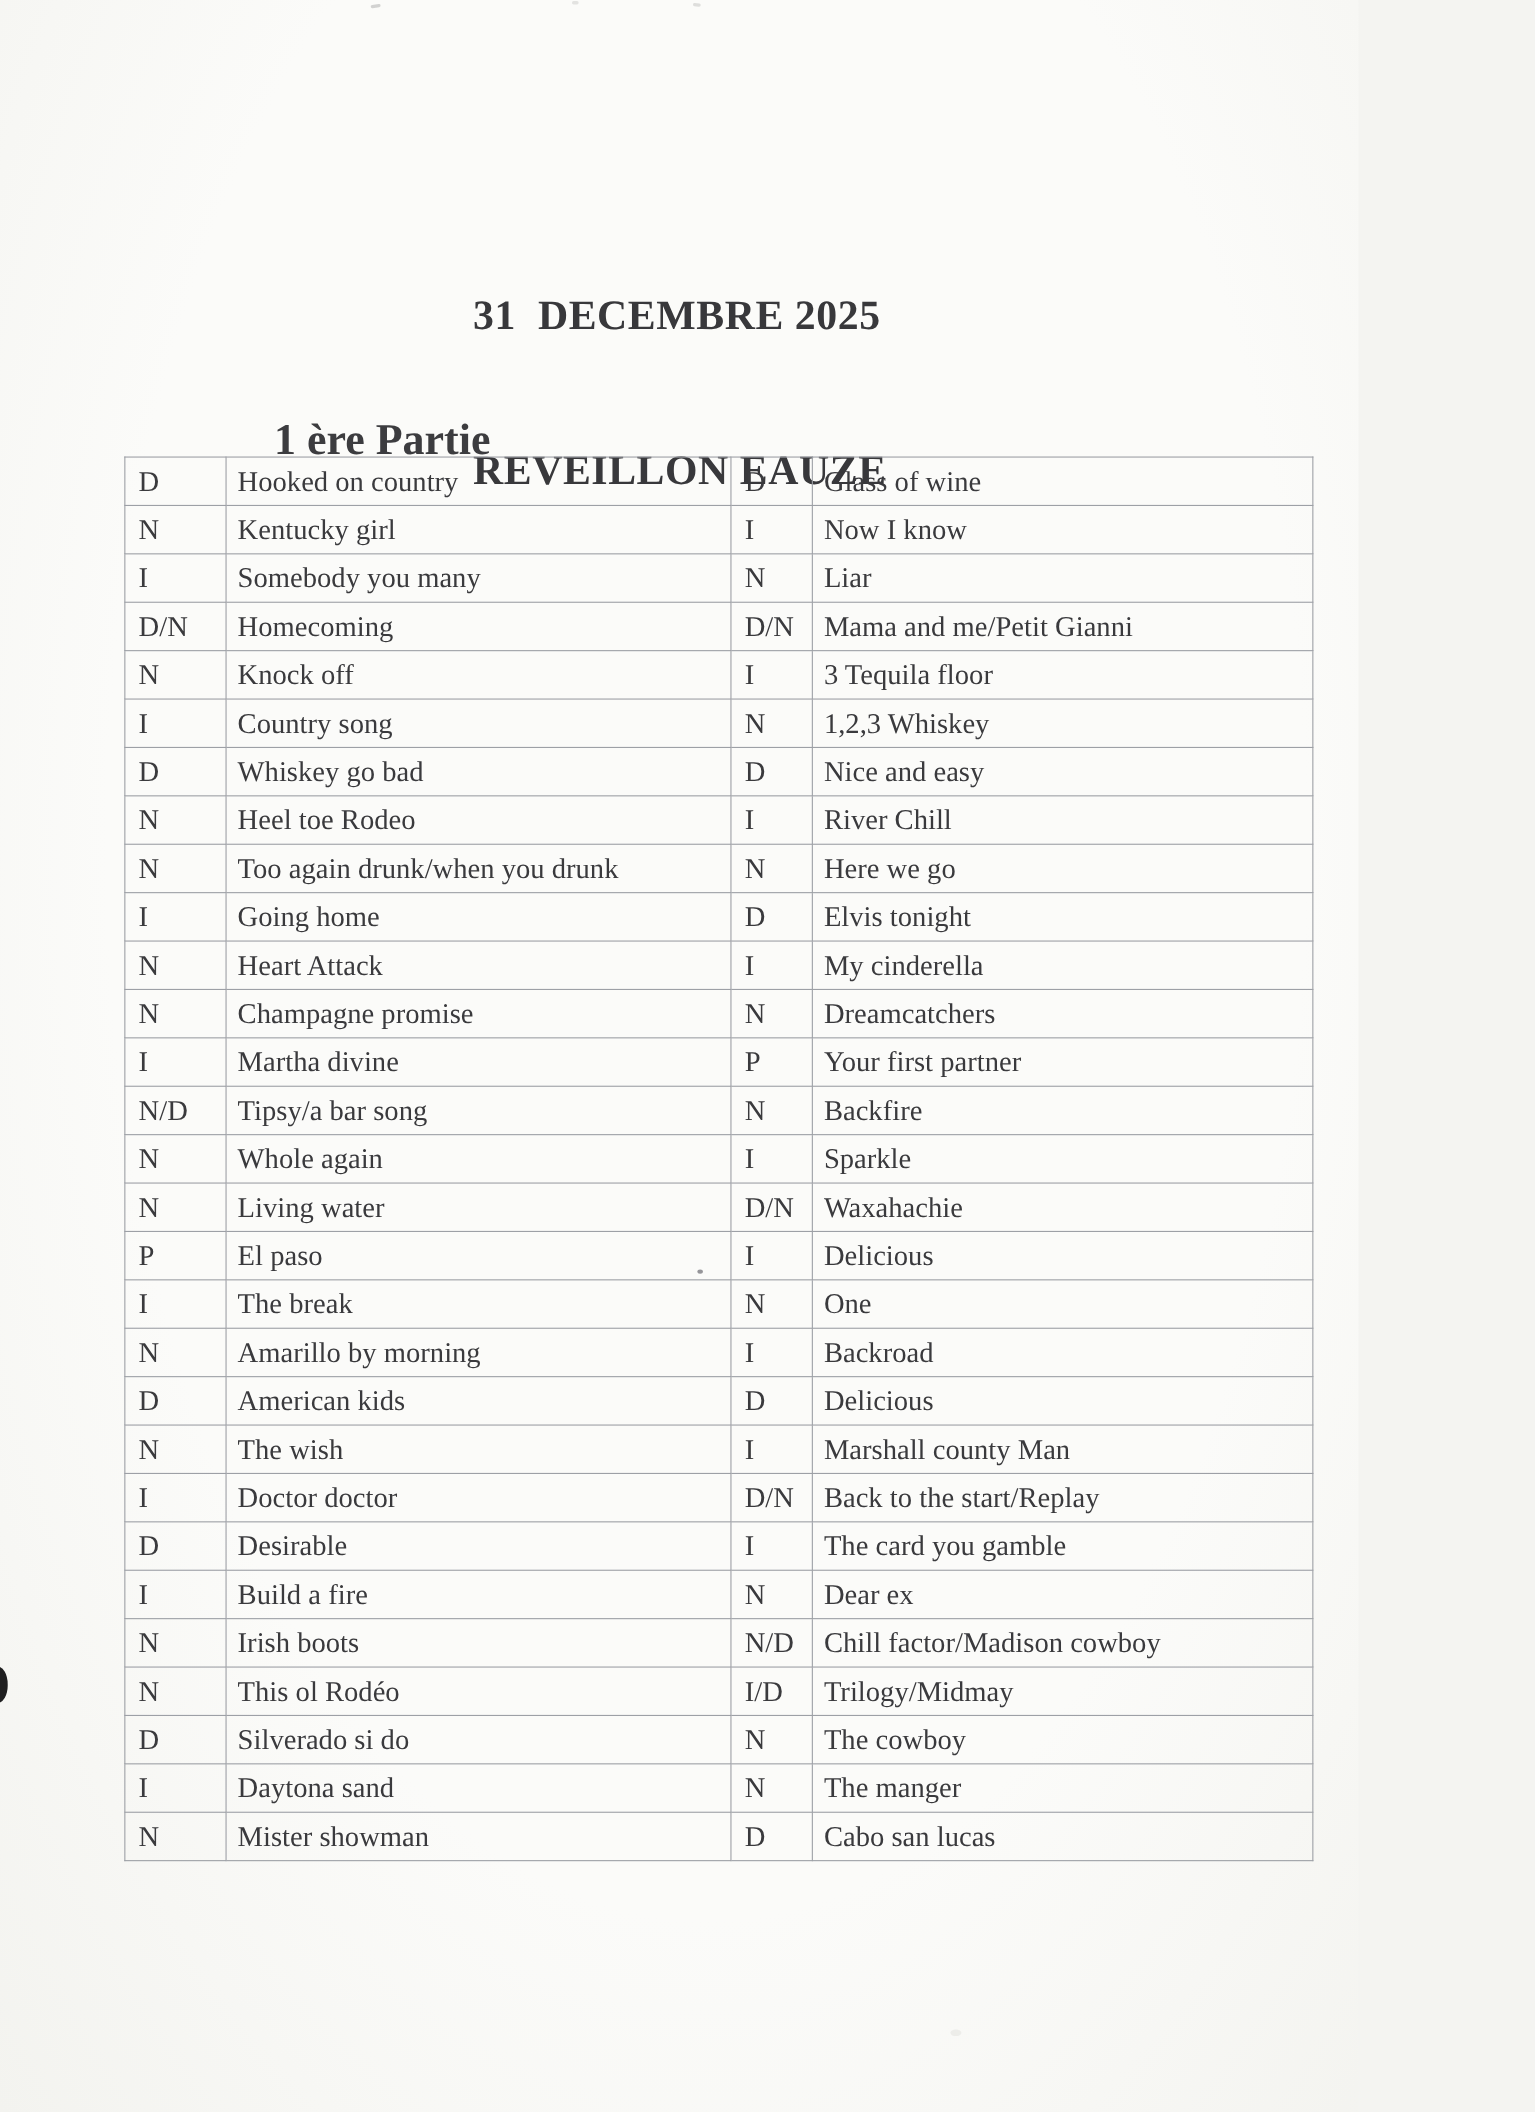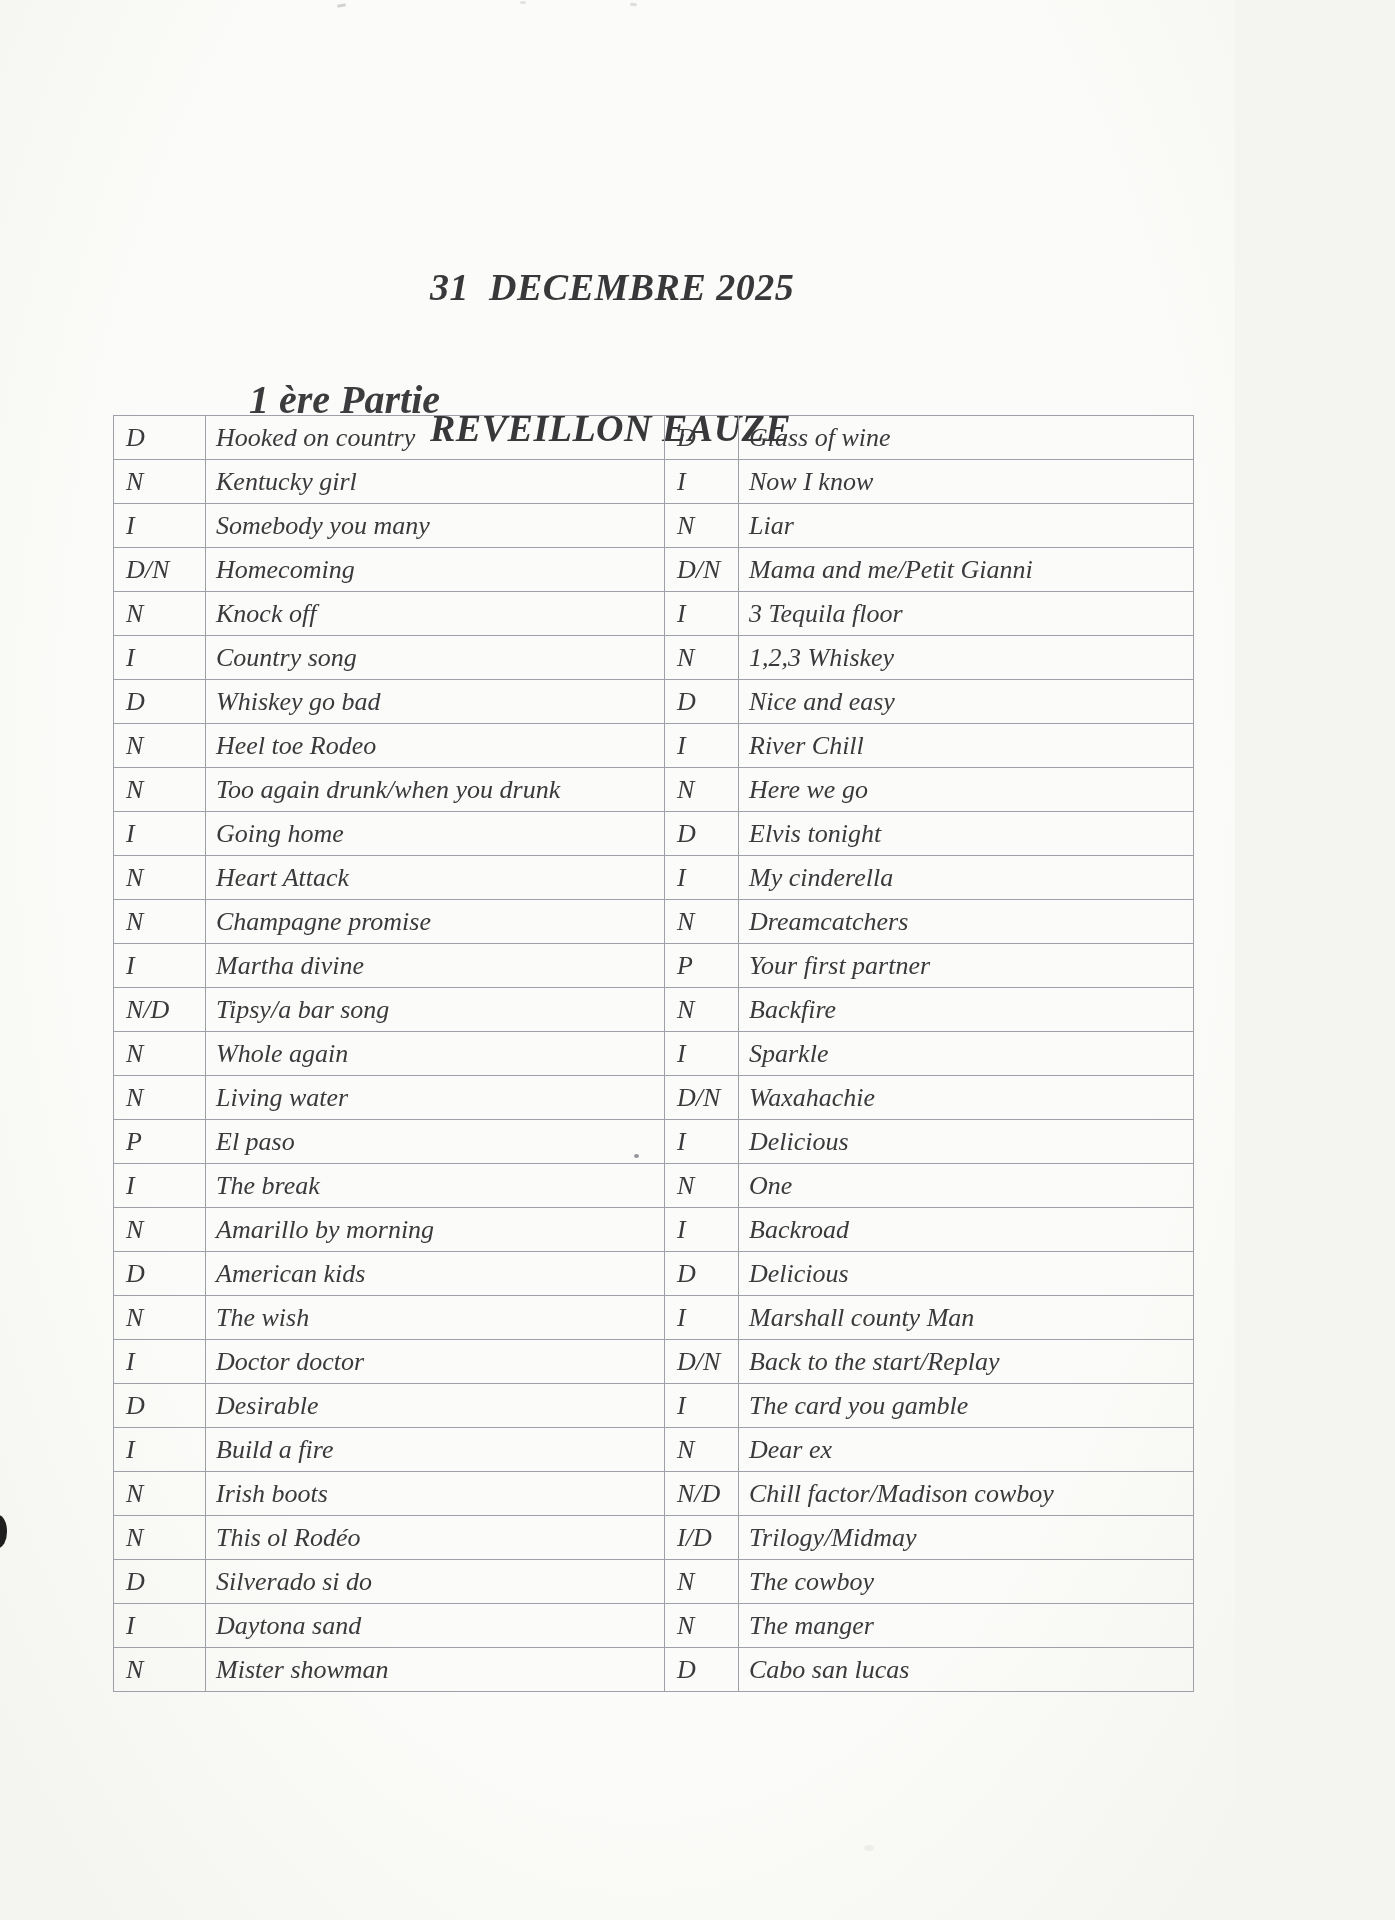--- a/index.html
+++ b/index.html
@@ -13,21 +13,20 @@
     overflow: hidden;
     background: #f4f4f1;
     font-family: "Liberation Serif", "DejaVu Serif", serif;
   }
   .page {
     position: absolute;
     left: 0; top: 0;
     width: 1235px;
     height: 1920px;
     background: radial-gradient(ellipse at 52% 40%, #fbfbf9 60%, #f3f3ef 100%);
-    font-style: italic;
   }
   
   .doc-title {
     position: absolute;
     left: 430px;
     top: 170px;
     font-size: 38px;
     font-weight: bold;
     line-height: 47px;
     color: #38383b;

